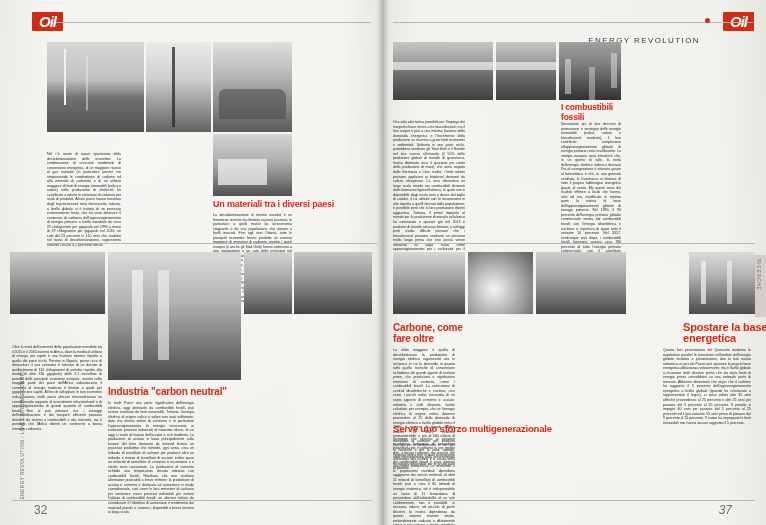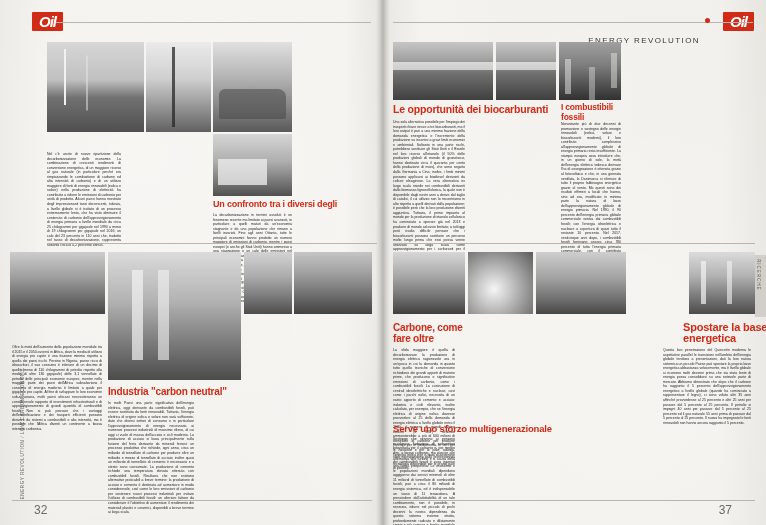--- a/index.html
+++ b/index.html
@@ -35,21 +35,21 @@
   .hdr-rule{position:absolute;height:1px;background:#b9b6b1;}
   .hdr-title{
     position:absolute;font-size:8px;letter-spacing:1.4px;color:#3a3a3a;
     text-transform:uppercase;
   }
   .hdr-dot{position:absolute;width:5px;height:5px;border-radius:50%;background:#cf2b17;}
 
   
   .folio{position:absolute;bottom:8px;font-size:12px;color:#6a6a6a;}
   .folio.l{left:34px;}
-  .folio.r{right:34px;}
+  .folio.r{right:34px;font-style:italic;}
   .verticaltag{
     position:absolute;bottom:26px;left:20px;
     writing-mode:vertical-rl;transform:rotate(180deg);
     font-size:4.5px;letter-spacing:.6px;color:#6f6d69;line-height:6px;
   }
   .side-tab{
     position:absolute;right:0;top:255px;width:11px;height:62px;background:#d2cfca;
   }
   .side-tab span{
     position:absolute;top:4px;left:1px;writing-mode:vertical-rl;
@@ -144,21 +144,21 @@
     <div class="photo" style="left:213px;top:42px;width:79px;height:90px;">
       <div class="ph tex-car"></div>
     </div>
     <div class="photo" style="left:213px;top:134px;width:79px;height:62px;">
       <div class="ph tex-truck"></div>
     </div>
 
     <div class="body" style="left:47px;top:152px;width:74px;height:84px;">Nel c'è uscite di nuove ripartizione della decarbonizzazione delle economie. La combinazione di crescenti rendimenti di conversione energetica, di un maggiore ricorso al gas naturale (in particolare perché era rimpiazzando le combustione di carbone ed alta intensità di carbonio) e di un utilizzo maggiore di fonti di energia rinnovabili (eolica e solare) nella produzione di elettricità ha contribuito a ridurre le emissioni di carbonio per unità di prodotto. Alcuni paesi hanno mostrato degli impressionanti tassi decrescenti, tuttavia, a livello globale si è trattato di un processo estremamente lento, che ha visto diminuire il contenuto di carbonio dell'approvvigionamento di energia primaria a livello mondiale da circa 25 chilogrammi per gigajoule nel 1990 a meno di 19 chilogrammi per gigajoule nel 2016; un calo del 23 percento in 110 anni che, tradotto nel tasso di decarbonizzazione, rappresenta soltanto circa lo 0,2 percento annuo.</div>
     <div class="body" style="left:125px;top:152px;width:83px;height:84px;"></div>
 
-    <div class="headline" style="left:213px;top:200px;width:160px;font-size:9px;">Un confronto tra i diversi degli</div>
+    <div class="headline" style="left:213px;top:200px;width:160px;font-size:9px;">Un materiali tra i diversi paesi</div>
     <div class="body" style="left:213px;top:213px;width:79px;height:26px;">La decarbonizzazione in termini assoluti è un fenomeno recente ma limitato ai paesi avanzati, in particolare a quelli maturi da un'economia stagnante e da una popolazione che rimane a livelli invariati. Fino agli anni Ottanta, tutte le principali economie hanno prodotto un numero maggiore di emissioni di carbonio, mentre i paesi europei (e anche gli Stati Uniti) hanno ammesso a una stagnazione o un calo delle emissioni nel corso degli anni passati; tuttavia, le emissioni totali per i paesi in via di sviluppo, che sono India, Indonesia, Brasile, Egitto, Cina o Bangladesh, sono aumentate piuttosto rapidamente. In Germania, le emissioni di carbonio derivanti da combustibili fossili sono diminuite di circa il 21 percento tra il 1990 e il 2015; per contro, le emissioni del Brasile sono aumentate di oltre la metà, quelle della Cina di quasi quattro volte e le emissioni totali sono cresciute di quasi il 90 percento nello stesso periodo.</div>
 
     <div class="rule" style="left:47px;top:243px;width:330px;"></div>
 
     <div class="photo" style="left:10px;top:252px;width:95px;height:62px;">
       <div class="ph tex-africa"></div>
     </div>
     <div class="photo" style="left:108px;top:252px;width:133px;height:128px;">
       <div class="ph tex-plant"></div>
     </div>
@@ -198,21 +198,20 @@
     <div class="photo" style="left:10px;top:42px;width:100px;height:58px;">
       <div class="ph tex-field"></div>
     </div>
     <div class="photo" style="left:113px;top:42px;width:60px;height:58px;">
       <div class="ph tex-field"></div>
     </div>
     <div class="photo" style="left:176px;top:42px;width:62px;height:58px;">
       <div class="ph tex-city"></div>
     </div>
 
-    <div class="headline" style="left:10px;top:104px;width:220px;font-size:10.5px;">Le opportunità dei biocarburanti</div>
     <div class="body" style="left:10px;top:120px;width:72px;height:116px;">Una sola alternativa possibile per l'impiego dei trasporti chiare riesce a tre biocarburanti, ma il loro output è pari a una minima frazione della domanda energetica e l'incremento della produzione su incontro a gravi limiti economici e ambientali. Soltanto in una parte ricchi, potrebbero sostituire gli Stati Uniti e il Brasile nel loro ricorso all'etanolo (il 50% delle produzioni globali di mondo di granoturco, hanno destinato circa il quaranta per cento della produzione di mais), che anno seguito dalla Germania a Cina; inoltre, i limiti minimi possono applicarsi ai biodiesel derivanti da colture oleaginose. La vera alternativa ex largo scala risiede nei combustibili derivanti dalla biomassa lignocellulosica, la quale non è disponibile dagli nostri anni a derivo dal taglio di catalisi, il cui utilizzo non lo riscontriamo in alto rispetto a quelli derivati dalla popolazione; è possibile però che la loro produzione diventi aggiuntiva. Tuttavia, il primo impianto al mondo per la produzione di etanolo cellulosico ha cominciato a operare già nel 2013 e produrre di mondo ad avvio limitato; a tutt'oggi però risulta difficile pensare che i biocarburanti possano sostituire un percorso molto lungo prima che essi possa venire utilizzato su larga scala come approvvigionamento per i carburanti per il trasporto, lasciando ancora in sospeso la necessità di trovare vari alternative efficaci al gasolio.</div>
     <div class="body" style="left:86px;top:120px;width:72px;height:116px;"></div>
     <div class="body" style="left:162px;top:120px;width:72px;height:116px;"></div>
 
     <div class="headline" style="left:178px;top:103px;width:62px;font-size:8.5px;line-height:9.5px;white-space:pre-line;">I combustibili
 fossili</div>
     <div class="body" style="left:178px;top:122px;width:60px;height:112px;">Nonostante più di due decenni di promozione e sostegno delle energie rinnovabili (eolico, solare e biocarburanti moderni), il loro contributo complessivo all'approvvigionamento globale di energia primaria resta insufficiente. La stampa europea assa introdurre che, in un giorno di sole, la metà dell'energia elettrica tedesca derivare l'ha di assegnazione è ottenuta grazie al fotovoltaico e che, in una giornata ventilata, la Danimarca si riferisce di tutto il proprio fabbisogno energetico grazie al vento. Ma questi sono dei risultati effimeri a locali che hanno, sino ad ora, modificato in minima parte la natura di base dell'approvvigionamento globale di energia primaria. Nel 1990, il 90 percento dell'energia primaria globale commerciale veniva dai combustibili fossili; con l'energia idroelettrica e nucleare a copertura di quasi tutto il restante 10 percento. Nel 2017, venticinque anni dopo, i combustibili fossili fornivano ancora circa l'80 percento di tutta l'energia primaria commerciale, con il contributo dell'energia eolica del fotovoltaico e dei bioconbustibili inesistenti fermiate meno del 3 percento del totale.</div>
     <div class="body" style="left:243px;top:44px;width:60px;height:192px;"></div>
     <div class="body" style="left:307px;top:44px;width:60px;height:192px;"></div>
 

